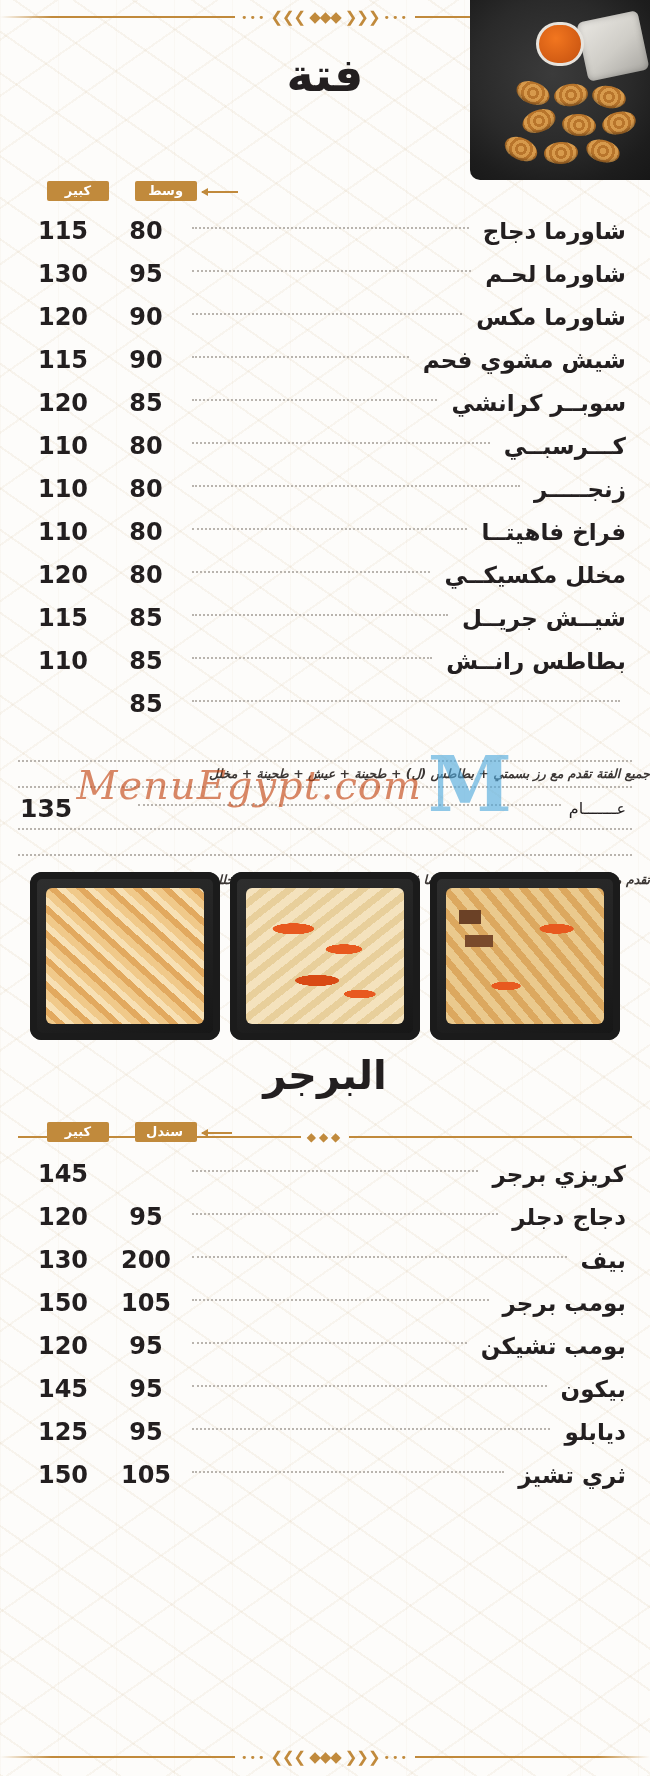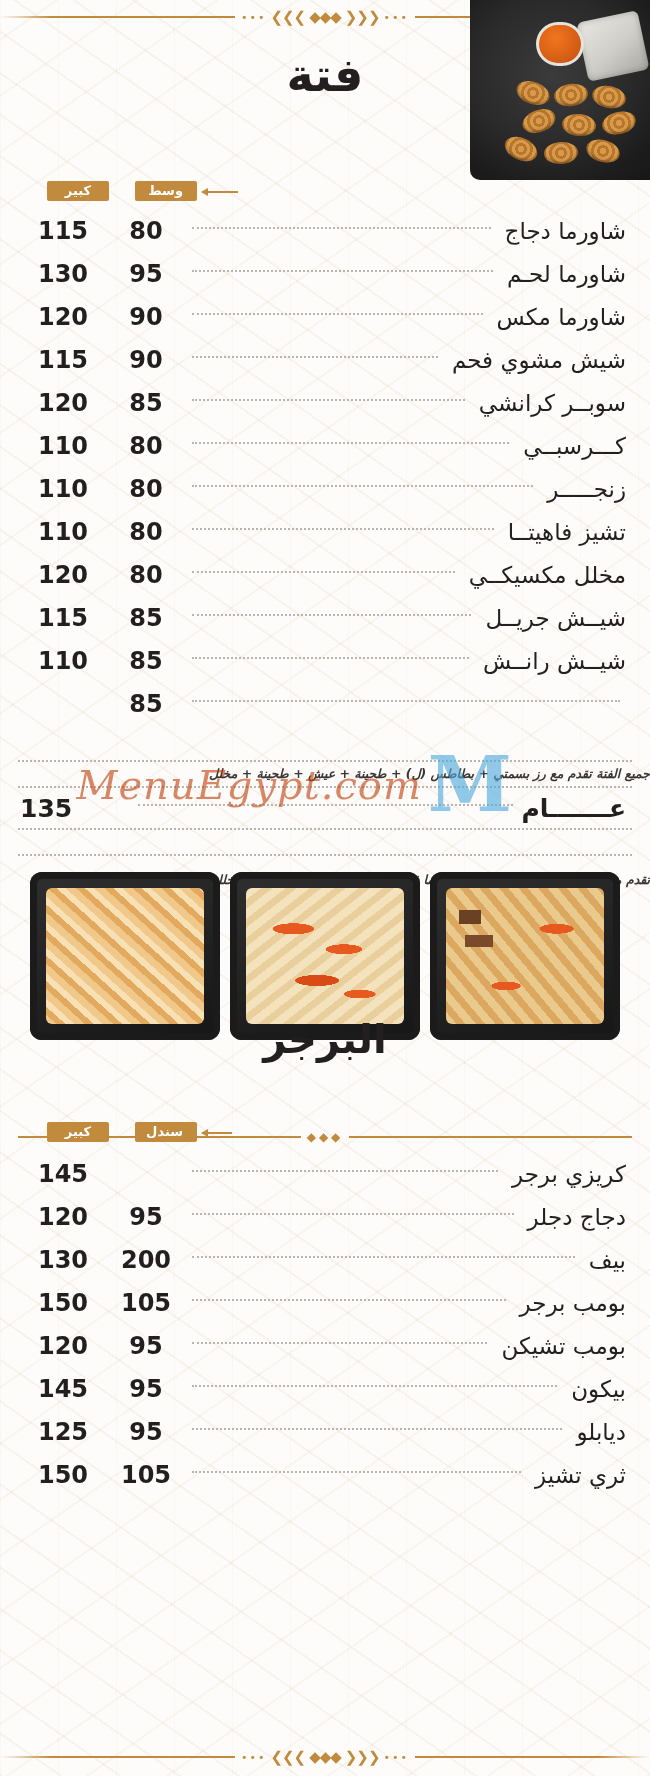--- a/index.html
+++ b/index.html
@@ -66,21 +66,21 @@
   .section-title {
     position: absolute;
     text-align: center;
     width: 100%;
     font-family: "DejaVu Sans", sans-serif;
     font-weight: bold;
     color: #231f20;
     letter-spacing: 2px;
   }
   #fatta-title { top: 48px; font-size: 46px; }
-  #burger-title { top: 1016px; font-size: 40px; }
+  #burger-title { top: 1052px; font-size: 40px; }
 
   
   .hero-photo {
     position: absolute;
     top: 0;
     right: 0;
     width: 180px;
     height: 180px;
     overflow: hidden;
     border-bottom-left-radius: 10px;
@@ -155,21 +155,21 @@
   .menu-list { position: absolute; left: 0; right: 0; }
   .row {
     position: relative;
     height: 43px;
     display: flex;
     align-items: center;
     padding: 0 24px 0 20px;
   }
   .row .name {
     font-size: 23px;
-    font-weight: normal;
+    font-weight: bold;
     color: #231f20;
     white-space: nowrap;
     letter-spacing: 4px;
     padding-left: 8px;
     flex: 0 0 auto;
   }
   .row .leader {
     flex: 1 1 auto;
     border-bottom: 2px dotted #b9b4ae;
     margin: 0 6px 6px 6px;
@@ -209,21 +209,21 @@
 
   .combo-row {
     position: absolute;
     left: 0; right: 0;
     display: flex;
     align-items: center;
     padding: 0 24px 0 20px;
     height: 36px;
   }
   .combo-row .cname {
-    font-size: 25px; font-weight: bold; letter-spacing: 4px; color: #231f20;
+    font-size: 16px; font-weight: normal; letter-spacing: 4px; color: #231f20;
   }
   .combo-row .cleader {
     flex: 1 1 auto;
     border-bottom: 2px dotted #b9b4ae;
     margin: 0 8px 6px 8px;
     height: 1px;
   }
   .combo-row .cprice {
     font-size: 25px; font-weight: bold; color: #231f20; width: 110px; text-align: left;
   }
@@ -405,39 +405,39 @@
         <span class="p-mid">80</span>
         <span class="p-big">110</span>
       </div>
       <div class="row">
         <span class="name">زنجـــــر</span>
         <span class="leader"></span>
         <span class="p-mid">80</span>
         <span class="p-big">110</span>
       </div>
       <div class="row">
-        <span class="name">تشيز فاهيتــا</span>
+        <span class="name">فراخ فاهيتــا</span>
         <span class="leader"></span>
         <span class="p-mid">80</span>
         <span class="p-big">110</span>
       </div>
       <div class="row">
         <span class="name">مخلل مكسيكــي</span>
         <span class="leader"></span>
         <span class="p-mid">80</span>
         <span class="p-big">120</span>
       </div>
       <div class="row">
         <span class="name">شيــش جريــل</span>
         <span class="leader"></span>
         <span class="p-mid">85</span>
         <span class="p-big">115</span>
       </div>
       <div class="row">
-        <span class="name">شيــش رانــش</span>
+        <span class="name">بطاطس رانــش</span>
         <span class="leader"></span>
         <span class="p-mid">85</span>
         <span class="p-big">110</span>
       </div>
       <div class="row">
         <span class="leader"></span>
         <span class="p-mid">85</span>
         <span class="p-big"></span>
       </div>
     </div>

